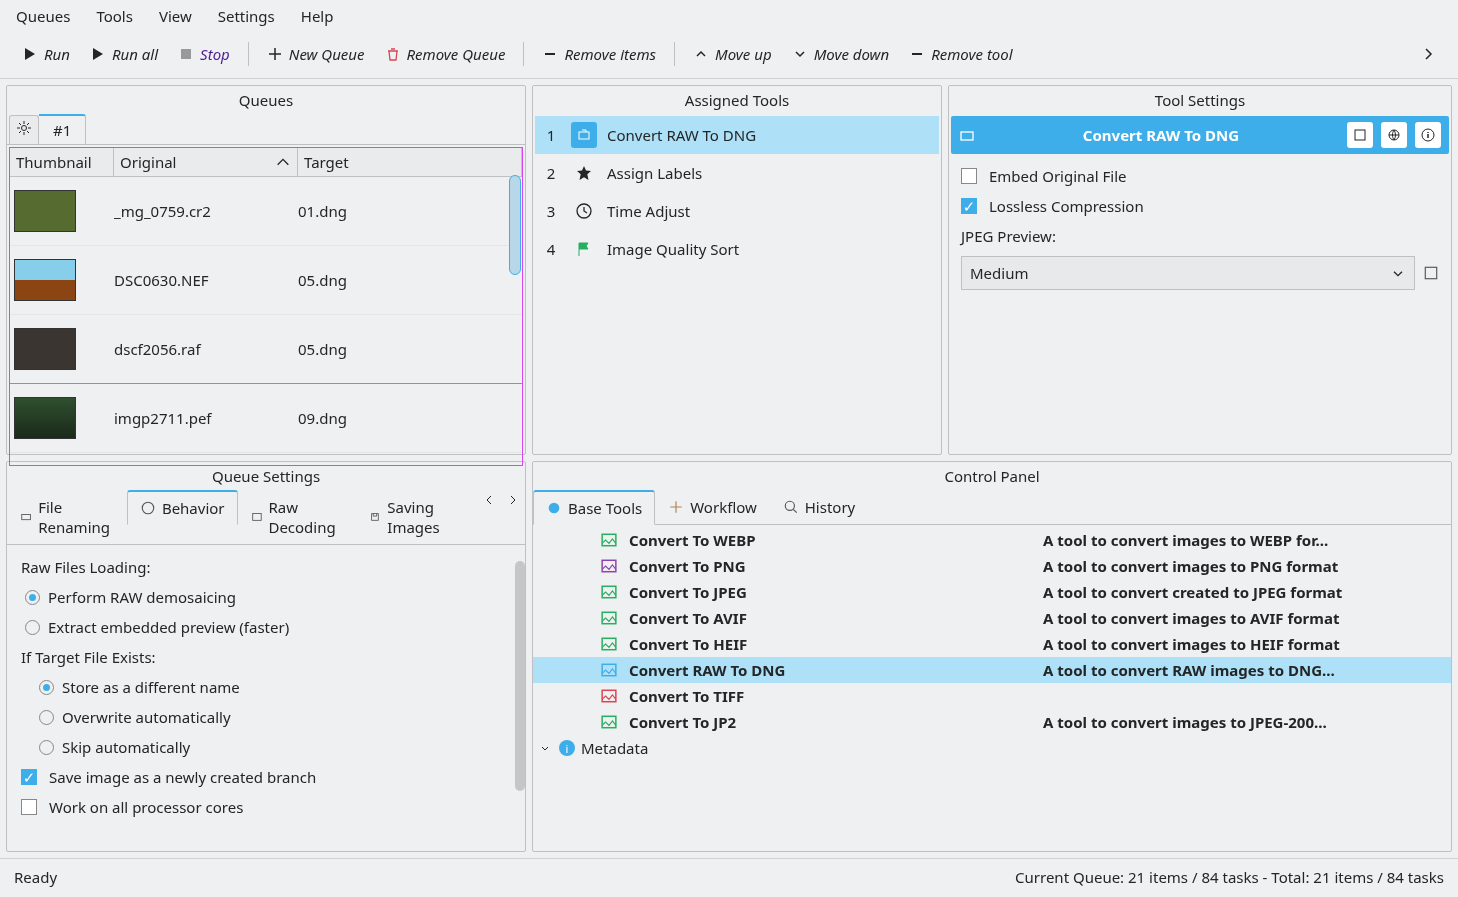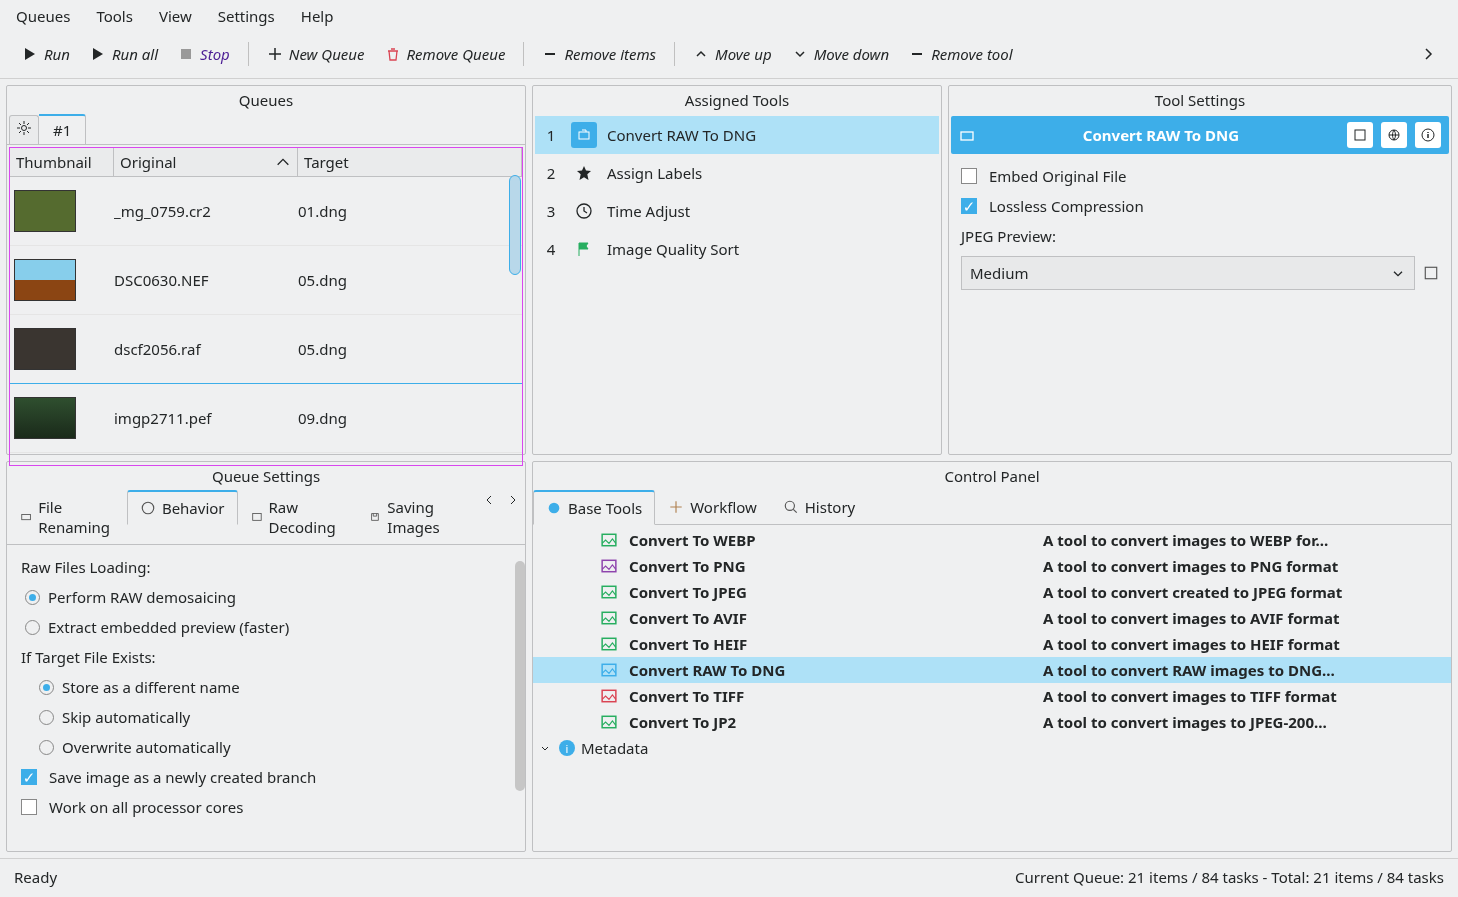--- a/index.html
+++ b/index.html
@@ -406,25 +406,25 @@
       <div>If Target File Exists:</div>
       <div class="indent">
         <label class="radio">
           <span class="radiobox">
               <span class="dot"></span>
             </span>
           <span>Store as a different name</span>
         </label>
         <label class="radio">
           <span class="radiobox"></span>
-          <span>Skip automatically</span>
+          <span>Overwrite automatically</span>
         </label>
         <label class="radio">
           <span class="radiobox"></span>
-          <span>Overwrite automatically</span>
+          <span>Skip automatically</span>
         </label>
       </div>
       <label class="chk">
         <span class="chkbox on">✓</span>
         <span>Save image as a newly created branch</span>
       </label>
       <label class="chk">
         <span class="chkbox"></span>
         <span>Work on all processor cores</span>
       </label>
@@ -530,21 +530,20 @@
         </div>
         <div class="cprow">
           <span></span>
     <span class="cpicon">
             <svg viewBox="0 0 14 14">
               <rect x="1" y="2" width="12" height="10" fill="none" stroke="#da4453" stroke-width="1.3"></rect>
               <path d="M1 10l3-3 3 3 3-4 3 4" stroke="#da4453" fill="none"></path>
             </svg>
           </span>
     <span>Convert To TIFF</span>
-    <span>A tool to convert images to TIFF format</span>
         </div>
         <div class="cprow">
           <span></span>
     <span class="cpicon">
             <svg viewBox="0 0 14 14">
               <rect x="1" y="2" width="12" height="10" fill="none" stroke="#27ae60" stroke-width="1.3"></rect>
               <path d="M1 10l3-3 3 3 3-4 3 4" stroke="#27ae60" fill="none"></path>
             </svg>
           </span>
     <span>Convert To JP2</span>

